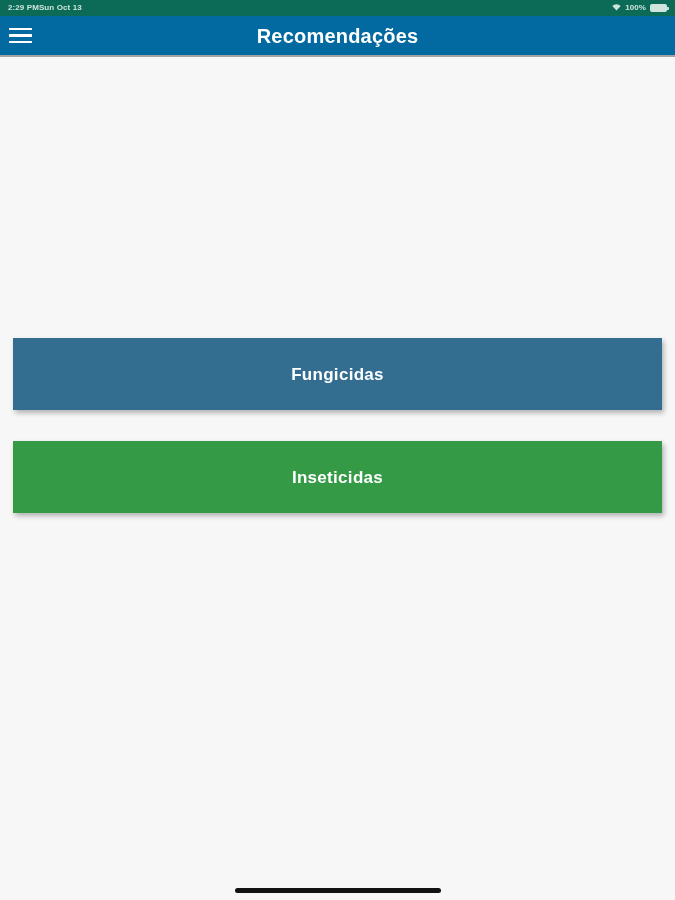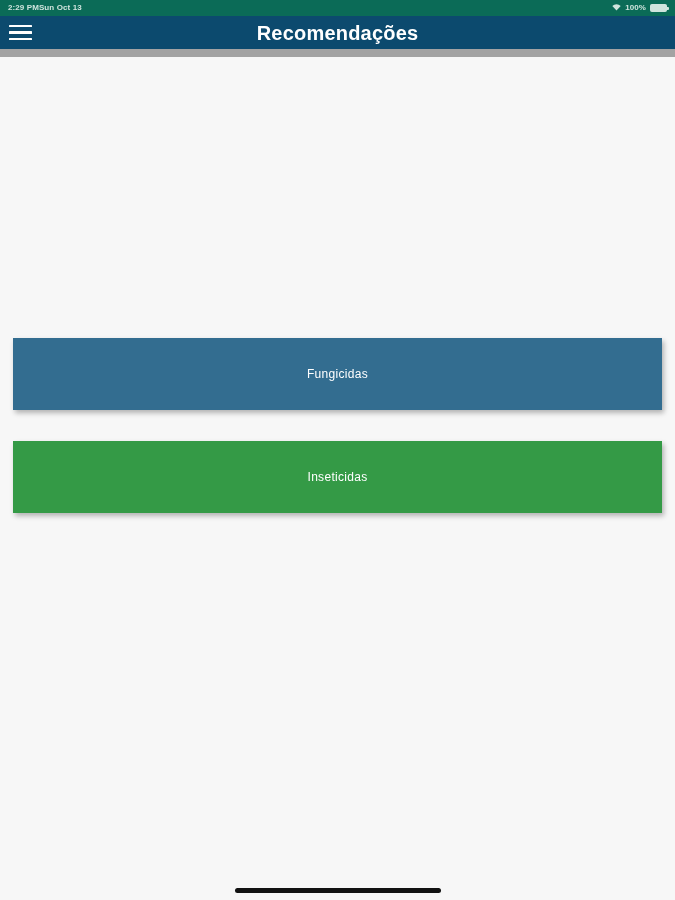--- a/index.html
+++ b/index.html
@@ -64,25 +64,25 @@
     top: 2px;
     width: 2px;
     height: 3px;
     background: #cfe4dd;
     border-radius: 0 1px 1px 0;
   }
 
   
   .app-bar {
     height: 41px;
-    background: #0c4a6e;
-    position: relative;
-    display: flex;
-    align-items: center;
-    border-bottom: 8px solid #a3a3a3;
+    background: #0369a1;
+    position: relative;
+    display: flex;
+    align-items: center;
+    border-bottom: 2px solid #a3a3a3;
     box-sizing: border-box;
   }
   .menu-button {
     position: absolute;
     left: 9px;
     top: 50%;
     transform: translateY(-50%);
     width: 24px;
     height: 20px;
     display: flex;
@@ -128,22 +128,22 @@
     justify-content: center;
     box-shadow: 2px 3px 5px rgba(0, 0, 0, 0.28);
     cursor: pointer;
     box-sizing: border-box;
   }
   .category-card:last-child {
     margin-bottom: 0;
   }
   .category-label {
     color: #ffffff;
-    font-size: 12px;
-    font-weight: normal;
+    font-size: 17px;
+    font-weight: bold;
     letter-spacing: 0.3px;
     line-height: 1;
   }
 
   
   .home-indicator-wrap {
     position: absolute;
     left: 0;
     right: 0;
     bottom: 7px;

